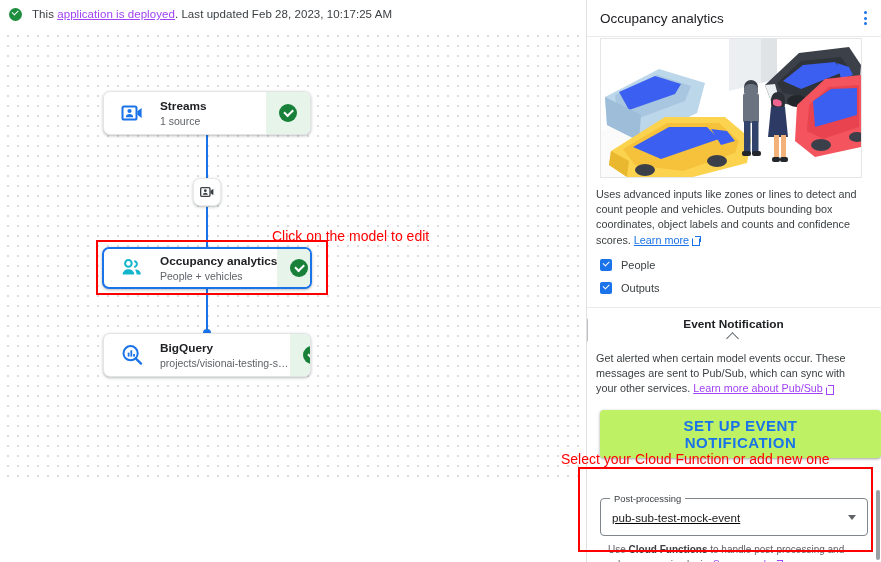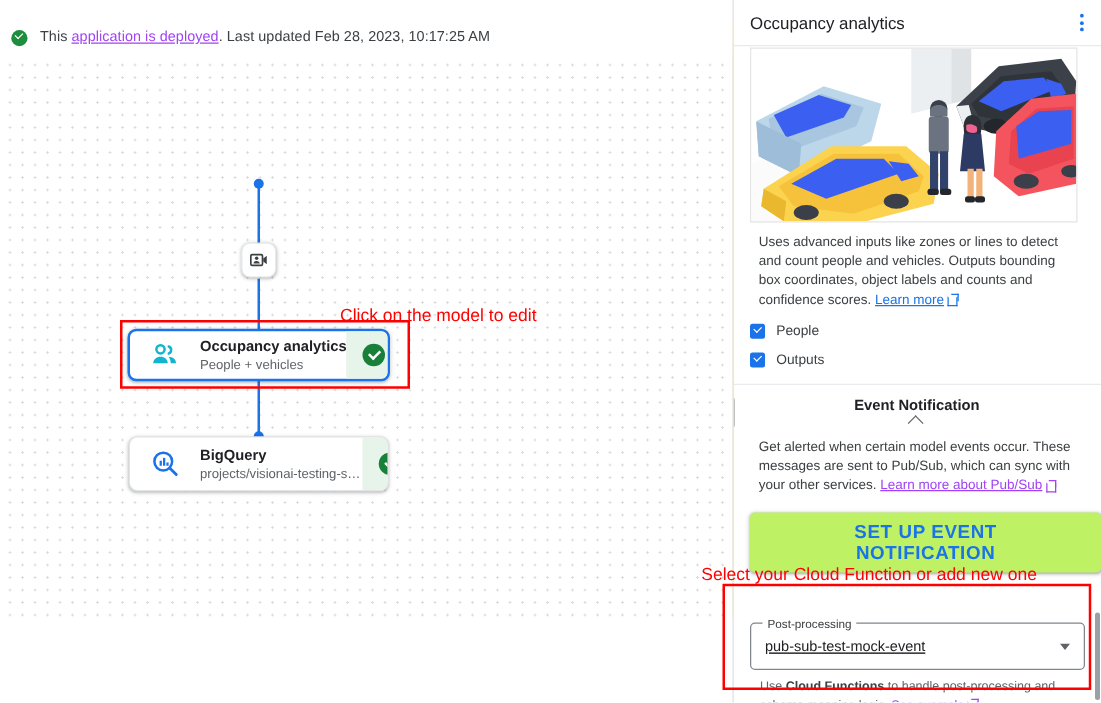--- a/index.html
+++ b/index.html
@@ -6,22 +6,22 @@
   html, body {
     width: 881px; height: 562px;
     font-family: "Liberation Sans", sans-serif;
     background: #ffffff;
     overflow: hidden;
   }
   #app { position: relative; width: 881px; height: 562px; }
 
   
   #canvas-area {
-    position: absolute; left: 0; top: 16px; width: 586px; height: 480px;
-    background: #fde047; overflow: hidden;
+    position: absolute; left: 0; top: 0; width: 586px; height: 480px;
+    background: #0f172a; overflow: hidden;
   }
   #status-bar {
     position: absolute; left: 0; top: 0; width: 586px; height: 28px;
     background: #ffffff; display: flex; align-items: center; padding-left: 9px;
     z-index: 5;
   }
   .status-check {
     width: 13px; height: 13px; border-radius: 50%;
     background: #1e8e3e; position: relative; flex: 0 0 auto;
   }
@@ -121,21 +121,21 @@
     transform: rotate(45deg);
   }
 
   #illustration {
     margin: 1px 13px 0 13px; width: 262px; height: 140px;
     border: 1px solid #e6e6e6; overflow: hidden; background: #fafafa;
   }
 
   .panel-para {
     font-size: 10.8px; line-height: 15.2px; color: #3c4043;
-    margin: 9px 17px 0 20px;
+    margin: 9px 17px 0 9px;
   }
   .link-blue { color: #1a73e8; text-decoration: underline; }
   .link-purple { color: #a142f4; text-decoration: underline; }
   .ext-ico { display: inline-block; width: 8px; height: 8px; position: relative; margin-left: 3px; vertical-align: -1px; }
   .ext-ico::before {
     content:""; position:absolute; left:0; top:1.5px; width:6px; height:6px;
     border:1.2px solid currentColor; border-top-color: transparent;
   }
   .ext-ico::after {
     content:""; position:absolute; right:-0.5px; top:-0.5px; width:5px; height:5px;
@@ -206,20 +206,39 @@
 
     <div class="edge" style="top:131px;height:56px;"></div>
     <div class="edge" style="top:207px;height:44px;"></div>
     <div class="edge" style="top:285px;height:48px;"></div>
 
     <div class="edge-dot" style="top:127px;"></div>
     <div class="edge-dot" style="top:247px;"></div>
     <div class="edge-dot" style="top:281px;"></div>
     <div class="edge-dot" style="top:329px;"></div>
 
+    <div class="node" style="left:103px; top:91px; width:208px; height:44px;">
+      <div class="node-body">
+        <div class="node-icon">
+          <svg width="24" height="24" viewBox="0 0 24 24" aria-hidden="true">
+            <rect x="2.5" y="5.5" width="14" height="13" rx="1.6" fill="none" stroke="#1a73e8" stroke-width="2"></rect>
+            <circle cx="9.5" cy="10" r="2.1" fill="#1a73e8"></circle>
+            <path d="M5.8 16.2c0-2 1.7-3.1 3.7-3.1s3.7 1.1 3.7 3.1z" fill="#1a73e8"></path>
+            <path d="M17.4 10.2 21.6 7v10l-4.2-3.2z" fill="#1a73e8"></path>
+          </svg>
+        </div>
+        <div class="node-text">
+          <div class="node-title">Streams</div>
+          <div class="node-sub">1 source</div>
+        </div>
+      </div>
+      <div class="node-status">
+        <span class="ok"></span>
+      </div>
+    </div>
 
     <div class="mini-node" style="left:193px; top:178px;">
       <svg width="16" height="16" viewBox="0 0 24 24" aria-hidden="true">
         <rect x="2.5" y="5.5" width="14" height="13" rx="1.6" fill="none" stroke="#3c4043" stroke-width="2"></rect>
         <circle cx="9.5" cy="10" r="2.1" fill="#3c4043"></circle>
         <path d="M5.8 16.2c0-2 1.7-3.1 3.7-3.1s3.7 1.1 3.7 3.1z" fill="#3c4043"></path>
         <path d="M17.4 10.2 21.6 7v10l-4.2-3.2z" fill="#3c4043"></path>
       </svg>
     </div>
 

